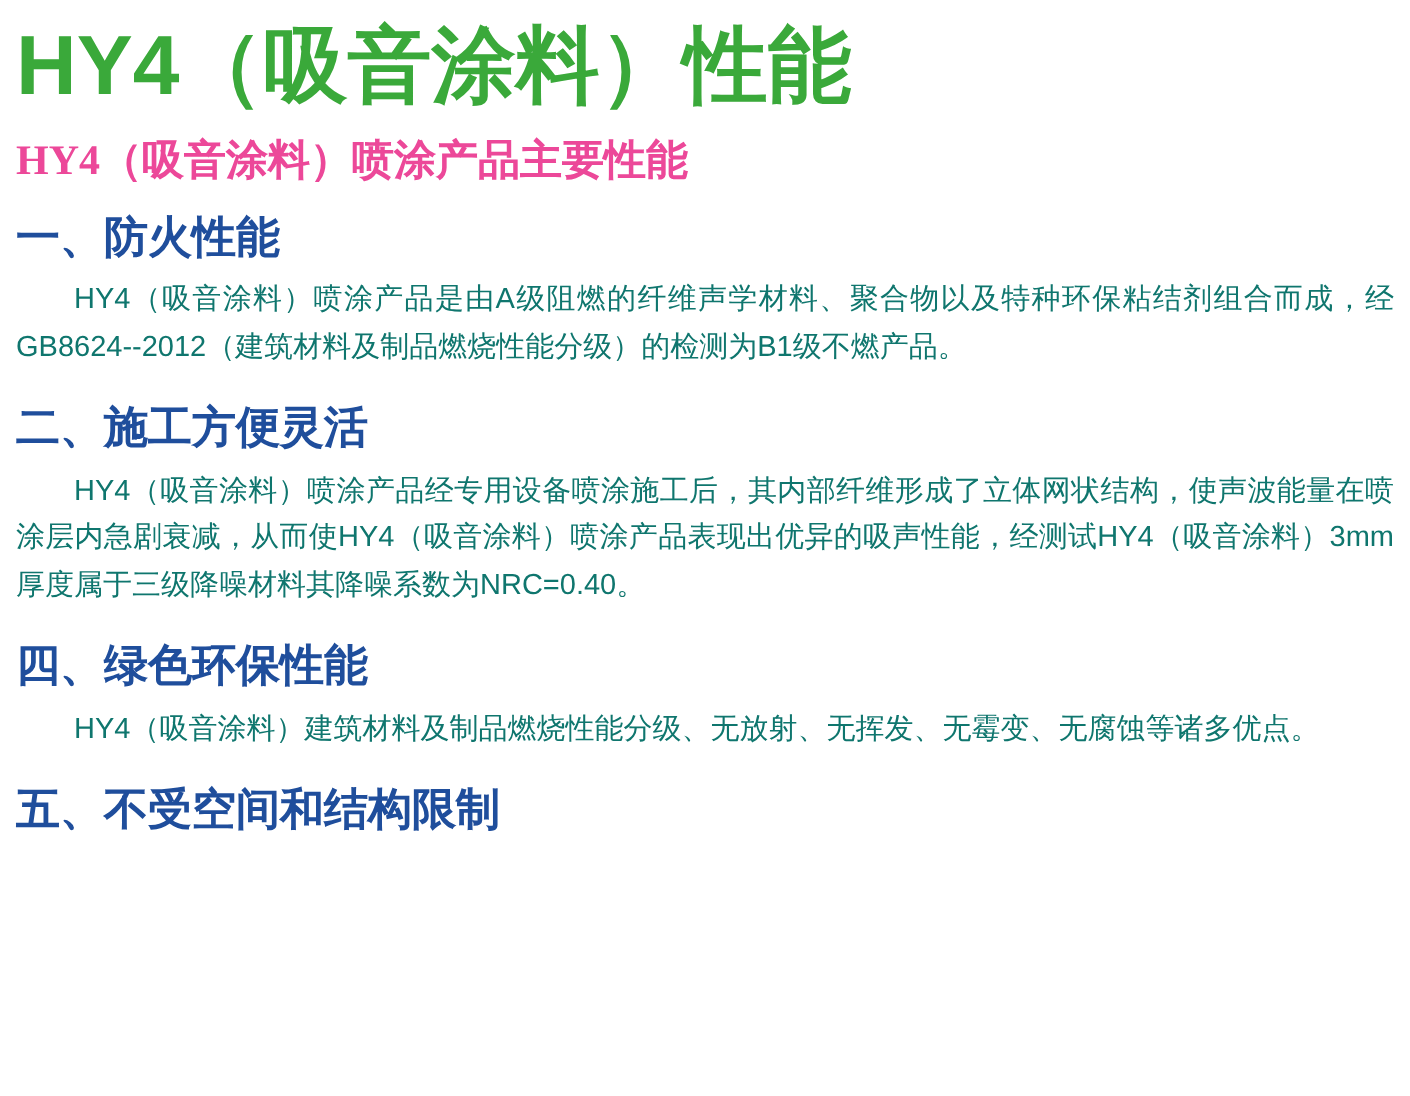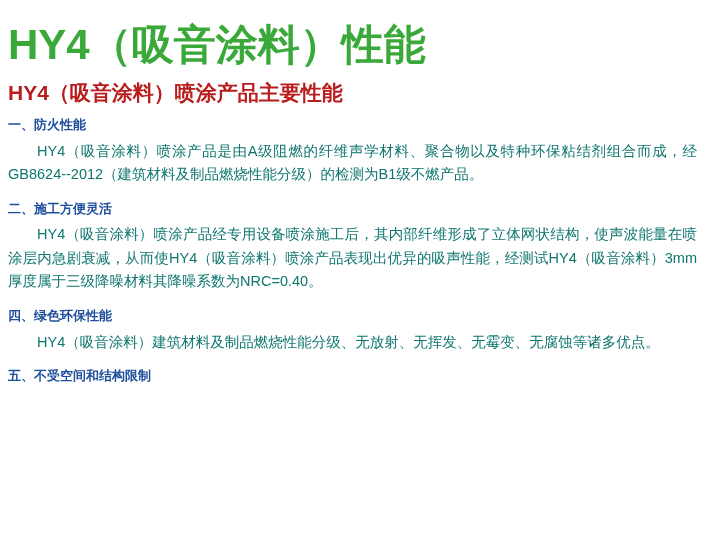--- a/index.html
+++ b/index.html
@@ -12,43 +12,44 @@
     background: #ffffff;
     font-family: "Liberation Sans", sans-serif;
     color: #1b3a6b;
     overflow: hidden;
   }
   .page {
     width: 705px;
     height: 548px;
     position: relative;
     box-sizing: border-box;
-    padding: 20px 6px 0 6px;
+    padding: 8px 6px 0 6px;
   }
   .main-title {
     font-size: 42px;
     font-weight: bold;
     color: #3aa93a;
     line-height: 1.18;
     letter-spacing: 0px;
     margin: 0 0 10px 2px;
     white-space: nowrap;
   }
   .subtitle {
     font-size: 21px;
     font-weight: bold;
-    color: #b91c1c;
+    color: #ec4899;
     margin: 0 0 12px 2px;
     line-height: 1.2;
+    font-family: Liberation Serif, serif;
   }
   .section {
     margin: 0 0 4px 0;
   }
   .section-heading {
-    font-size: 13px;
+    font-size: 22px;
     font-weight: bold;
     color: #1f4e9c;
     margin: 11px 0 6px 2px;
     line-height: 1.3;
   }
   .section-body {
     font-size: 14.5px;
     color: #0f766e;
     line-height: 1.62;
     text-align: justify;

